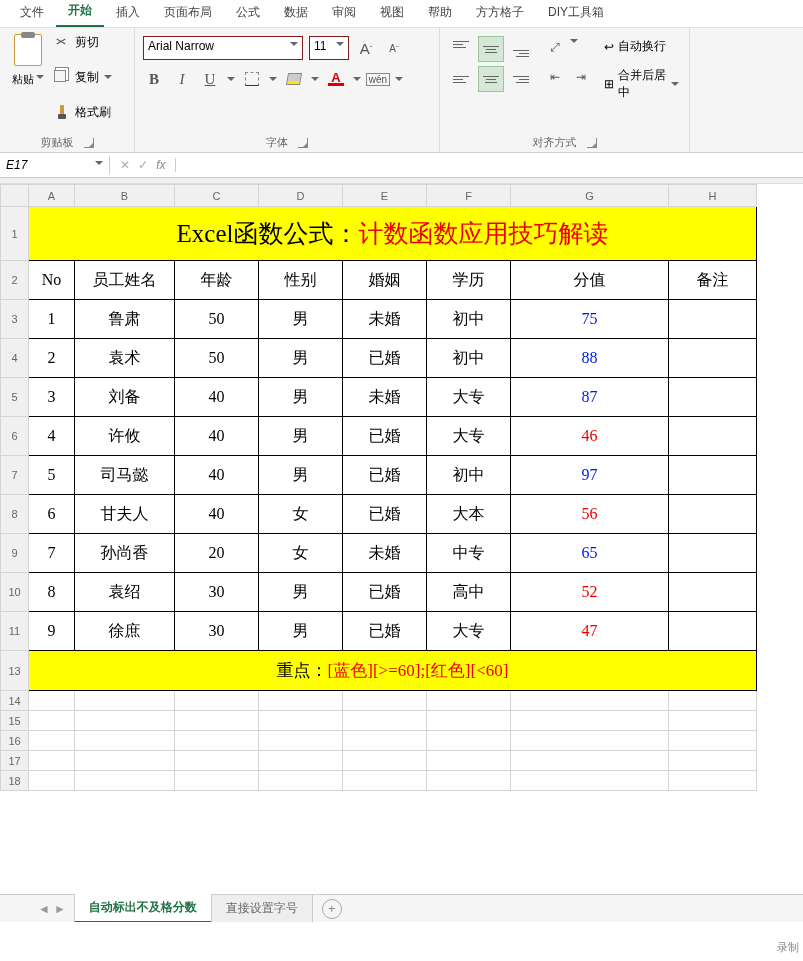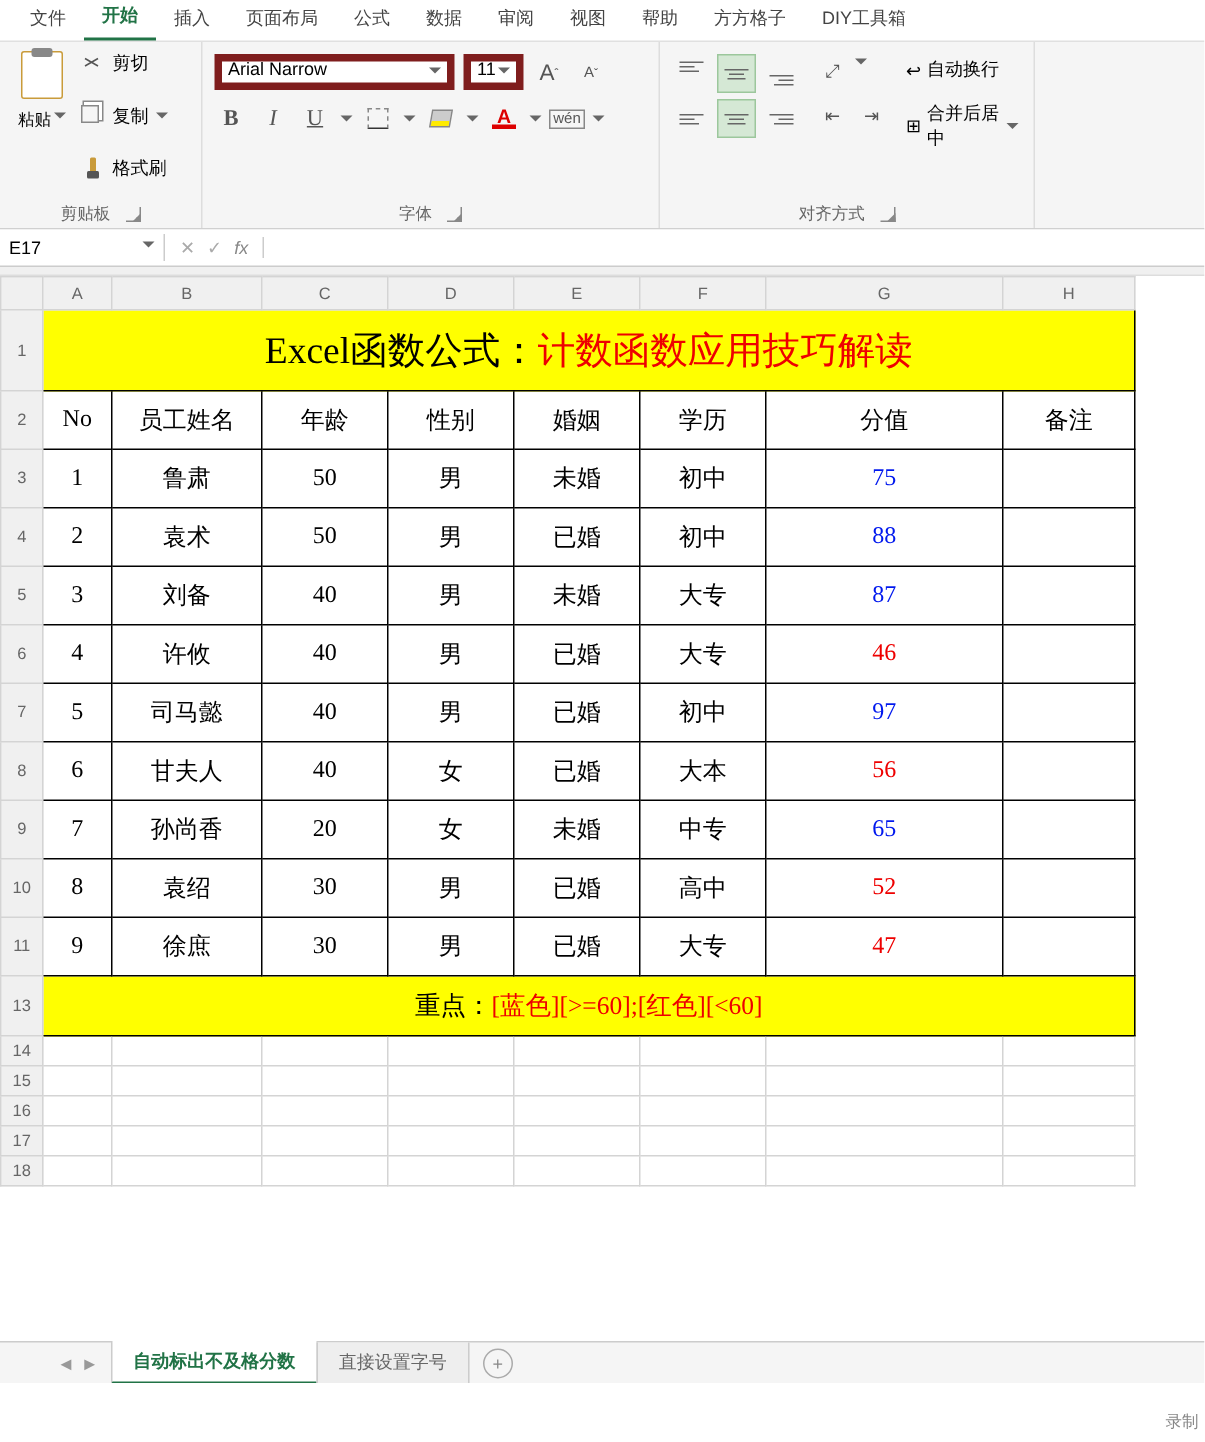--- a/index.html
+++ b/index.html
@@ -26,21 +26,21 @@
 .clip-side { display:flex; flex-direction:column; gap:18px; padding-top:2px;}
 .clip-item { display:flex; align-items:center; gap:5px; font-size:12px; cursor:pointer;}
 .icon-small { width:16px; height:16px; display:inline-block; }
 .scissors{position:relative;} .scissors::before,.scissors::after{content:"";position:absolute;width:10px;height:1px;background:#555;top:6px;left:2px;} .scissors::before{transform:rotate(30deg);} .scissors::after{transform:rotate(-30deg);}
 .copy-ico{border:1px solid #888; width:12px;height:12px; box-shadow:2px -2px 0 #fff, 2px -2px 0 1px #888;}
 .brush{width:4px;height:10px;background:#c99b3a;margin:0 auto;border-radius:1px;position:relative;} .brush::after{content:"";position:absolute;bottom:-4px;left:-2px;width:8px;height:5px;background:#555;border-radius:1px;}
 
 .font-group { width: 305px; }
 .font-body { display:flex; flex-direction:column; gap:8px; padding-top:4px; height:95px;}
 .font-row { display:flex; align-items:center; gap:6px;}
-.font-select { height:24px; border:5px solid #7f1d1d; background:#fff; padding:2px 4px; display:flex; align-items:flex-end; justify-content:space-between;}
+.font-select { height:24px; border:1px solid #7f1d1d; background:#fff; padding:2px 4px; display:flex; align-items:flex-start; justify-content:space-between;}
 .font-name { width:160px; } .font-size{ width:40px; text-align:center;}
 .dd{width:0;height:0;border:4px solid transparent;border-top-color:#666;margin-top:3px;}
 .font-btn { width:22px; height:22px; display:flex;align-items:center;justify-content:center;cursor:pointer;color:#555;}
 .bold{font-weight:bold;font-family:"Times New Roman";font-size:15px;}
 .italic{font-style:italic;font-family:"Times New Roman";font-size:15px;}
 .uline{text-decoration:underline;font-family:"Times New Roman";font-size:15px;}
 .border-ico{width:14px;height:14px;border:1px dashed #888;border-bottom:1px solid #333;}
 .fill-ico{width:14px;height:12px;background:linear-gradient(#ccc 70%, #ffeb00 70%);border:1px solid #888;transform:skewX(-10deg);}
 .fontcolor-ico{display:flex;flex-direction:column;align-items:center;} .fontcolor-ico .A{color:#d00;font-weight:bold;font-size:13px;line-height:10px;} .fontcolor-ico .bar{width:16px;height:3px;background:#d00;}
 .pinyin-ico{font-size:10px;border:1px solid #888;padding:0 2px;}
@@ -55,21 +55,21 @@
 .al-l .albar:nth-child(1){width:100%;} .al-l .albar:nth-child(2){width:60%;} .al-l .albar:nth-child(3){width:80%;}
 .al-c .albar{margin:0 auto;} .al-c .albar:nth-child(1){width:100%;} .al-c .albar:nth-child(2){width:60%;} .al-c .albar:nth-child(3){width:80%;}
 .al-r .albar{margin-left:auto;} .al-r .albar:nth-child(1){width:100%;} .al-r .albar:nth-child(2){width:60%;} .al-r .albar:nth-child(3){width:80%;}
 .al-t{justify-content:flex-start;} .al-m{justify-content:center;} .al-b{justify-content:flex-end;}
 .align-extra{display:flex;flex-direction:column;gap:8px;}
 .indent-row{display:flex;gap:4px;}
 .wrap-btn{display:flex;align-items:center;gap:4px;font-size:12px;cursor:pointer;padding:2px;}
 
 
 .formula-bar { display:flex; align-items:center; height:25px; border-bottom:1px solid #ccc; background:#fff;}
-.name-box{width:110px;border-right:1px solid #ccc;padding:2px 6px;display:flex;justify-content:space-between;align-items:flex-start;}
+.name-box{width:110px;border-right:1px solid #ccc;padding:2px 6px;display:flex;justify-content:space-between;align-items:flex-start;font-style:italic;}
 .fb-btns{display:flex;gap:8px;padding:0 10px;color:#aaa;border-right:1px solid #ccc;}
 .fx{font-style:italic;color:#888;}
 .fb-input{flex:1;padding:2px 8px;}
 .fb-divider{height:6px;background:#f0f0f0;border-bottom:1px solid #ddd;}
 
 
 .sheet-wrap{overflow:auto; height: 710px;}
 .sheet{border-collapse:collapse;table-layout:fixed;}
 .sheet th, .sheet td{border:1px solid #d4d4d4;font-weight:normal;}
 .sheet th{background:#f0f0f0;color:#666;font-size:11px;}

